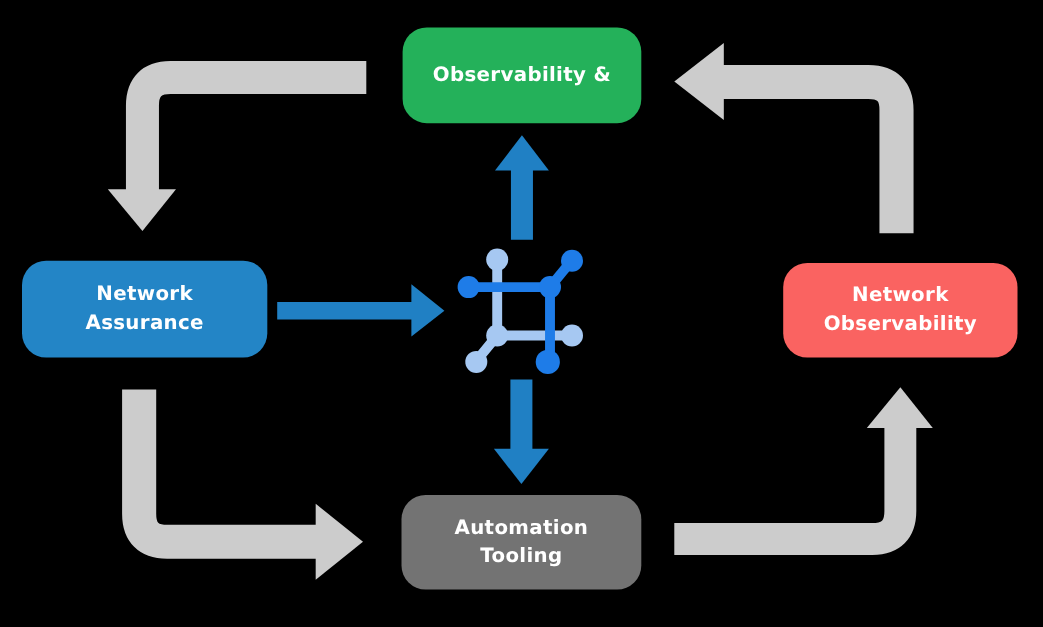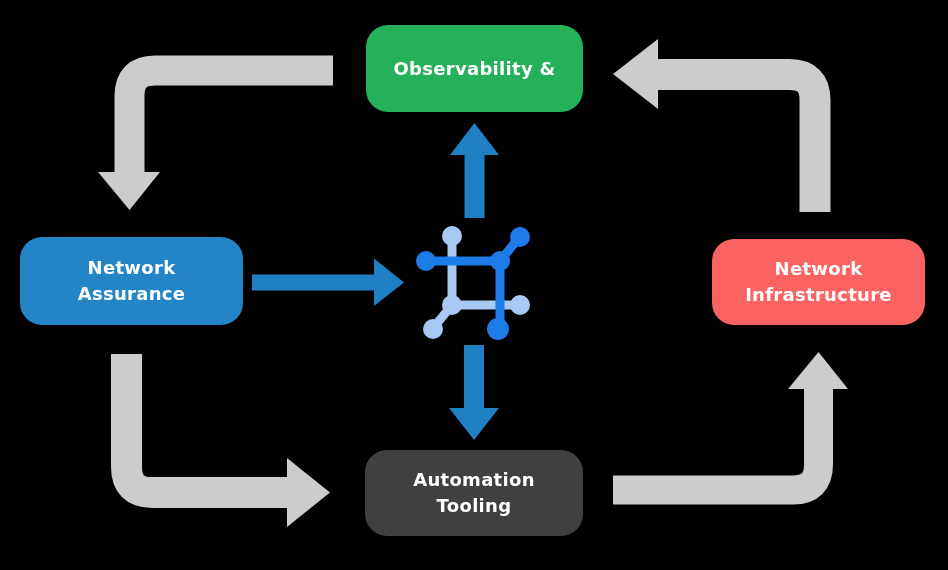--- a/index.html
+++ b/index.html
@@ -45,24 +45,24 @@
     <span>Observability &amp;</span>
   </div>
 
   <div class="node" id="node-operations" style="background-color: rgb(35, 133, 198);">
     <span>Network</span>
     <span>Assurance</span>
   </div>
 
   <div class="node" id="node-infrastructure" style="background-color: rgb(250, 99, 97);">
     <span>Network</span>
-    <span>Infrastructure</span>
+    <span>Observability</span>
   </div>
 
-  <div class="node" id="node-automation" style="background-color: #404040;">
+  <div class="node" id="node-automation" style="background-color: #737373;">
     <span>Automation</span>
     <span>Tooling</span>
   </div>
 
   <svg class="overlay" viewBox="0 0 948 570">
 
     <g>
       <path d="M 333 70.5 L 155 70.5 Q 129.5 70.5 129.5 96 L 129.5 173" fill="none" stroke-width="30" stroke="#cccccc"></path>
       <polygon points="98,172 160,172 129.5,210" fill="#cccccc"></polygon>
     </g>

